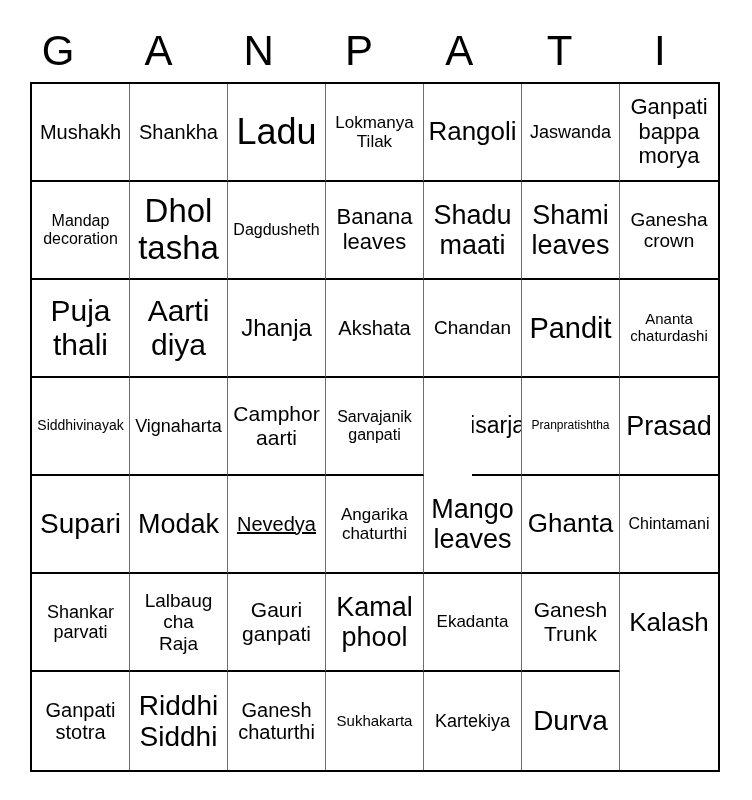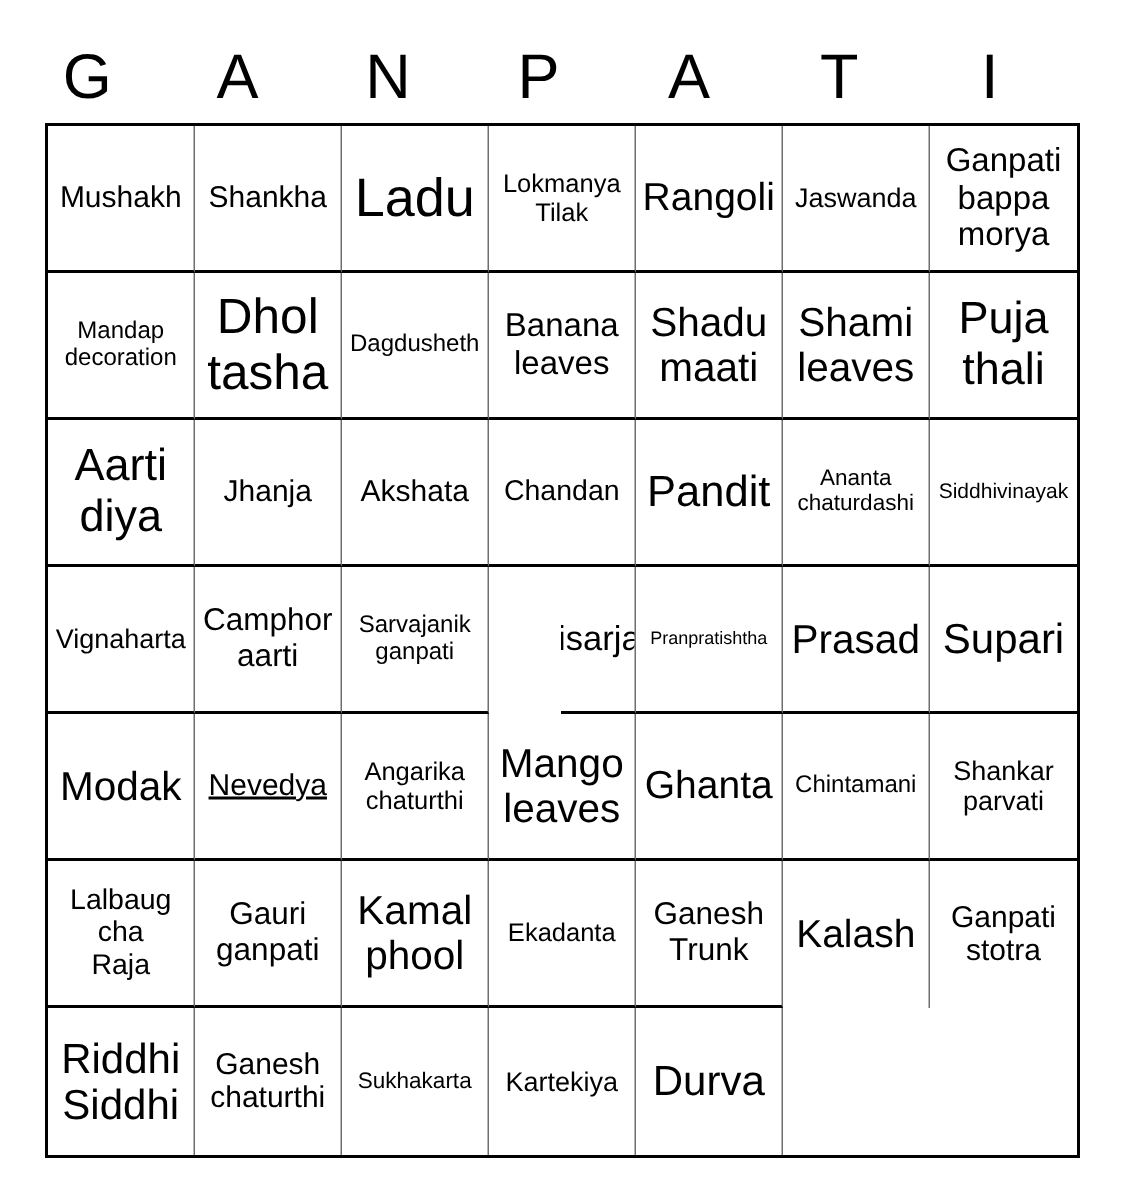--- a/index.html
+++ b/index.html
@@ -94,25 +94,27 @@
 decoration</div>
       <div class="cell" style="font-size: 33px;">Dhol
 tasha</div>
       <div class="cell" style="font-size: 16px;">Dagdusheth</div>
       <div class="cell" style="font-size: 22px;">Banana
 leaves</div>
       <div class="cell" style="font-size: 27px; text-align: center;">Shadu
 maati</div>
       <div class="cell" style="font-size: 27px;">Shami
 leaves</div>
+      <div class="cell" style="font-size: 19px;">Ganesha
+crown</div>
       <div class="cell" style="font-size: 30px;">Puja
 thali</div>
       <div class="cell" style="font-size: 30px;">Aarti
 diya</div>
-      <div class="cell" style="font-size: 20px;">Jhanja</div>
+      <div class="cell" style="font-size: 24px;">Jhanja</div>
       <div class="cell" style="font-size: 20px;">Akshata</div>
       <div class="cell" style="font-size: 19px;">Chandan</div>
       <div class="cell" style="font-size: 29px;">Pandit</div>
       <div class="cell" style="font-size: 15px;">Ananta
 chaturdashi</div>
       <div class="cell" style="font-size: 14px;">Siddhivinayak</div>
       <div class="cell" style="font-size: 18px;">Vignaharta</div>
       <div class="cell" style="font-size: 21px;">Camphor
 aarti</div>
       <div class="cell" style="font-size: 16px;">Sarvajanik

